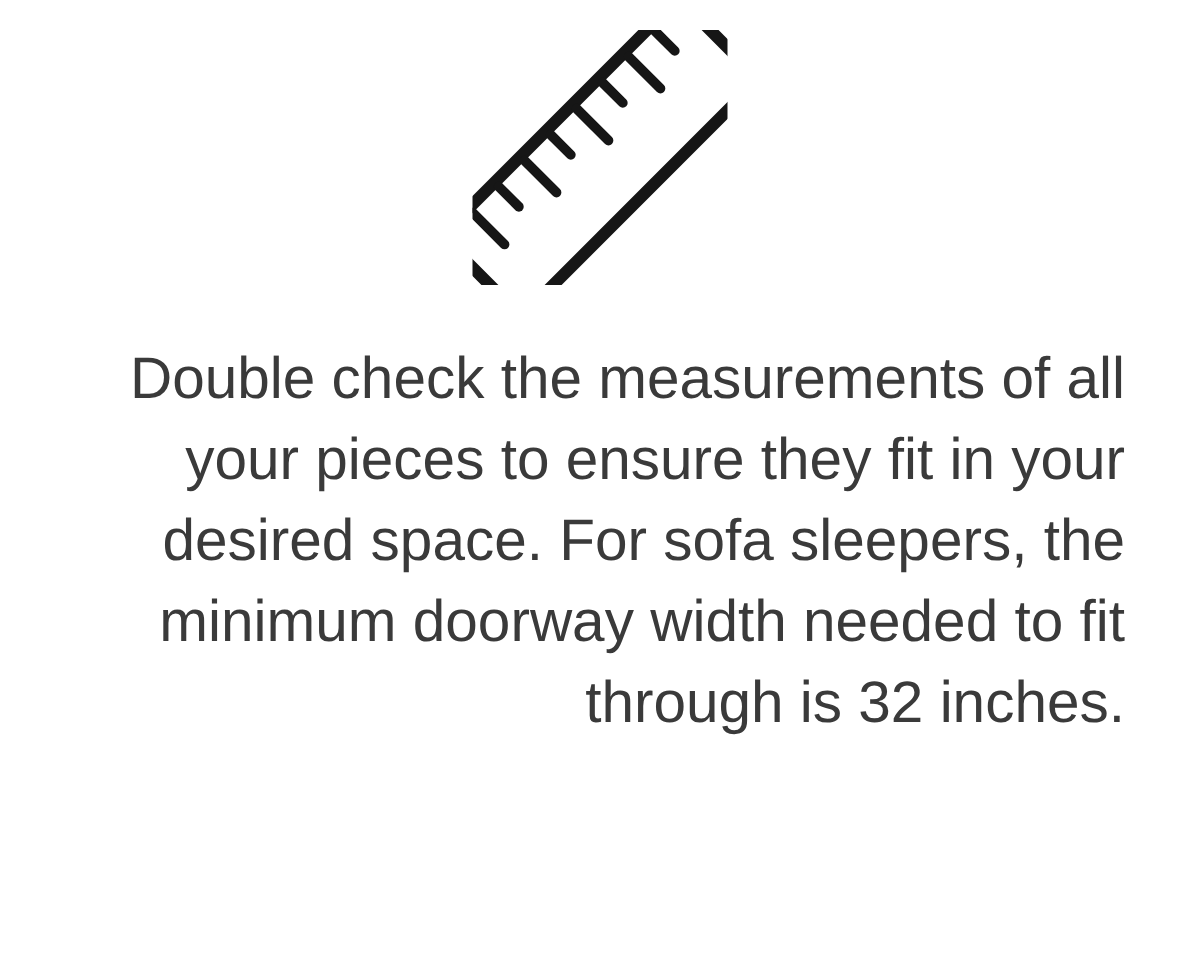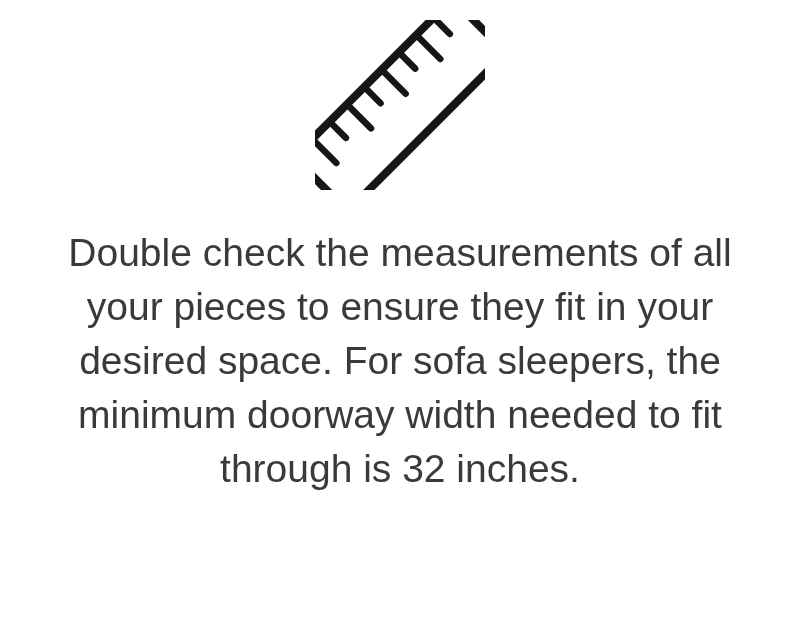--- a/index.html
+++ b/index.html
@@ -45,21 +45,21 @@
     color: var(--title-color, #3c3c3c);
     text-align: center;
   }
   p.description {
     width: 700px;
     margin: 36px auto 0 auto;
     font-size: 39px;
     font-weight: 400;
     line-height: 54px;
     color: var(--body-color, #3a3a3a);
-    text-align: center;
+    text-align: right;
   }
 </style>
 </head>
 <body>
 
 <div class="card">
 
   <span class="icon-wrap">
     <svg viewBox="0 0 170 170" xmlns="http://www.w3.org/2000/svg" aria-hidden="true">
       <g transform="rotate(-45 85 85)">

